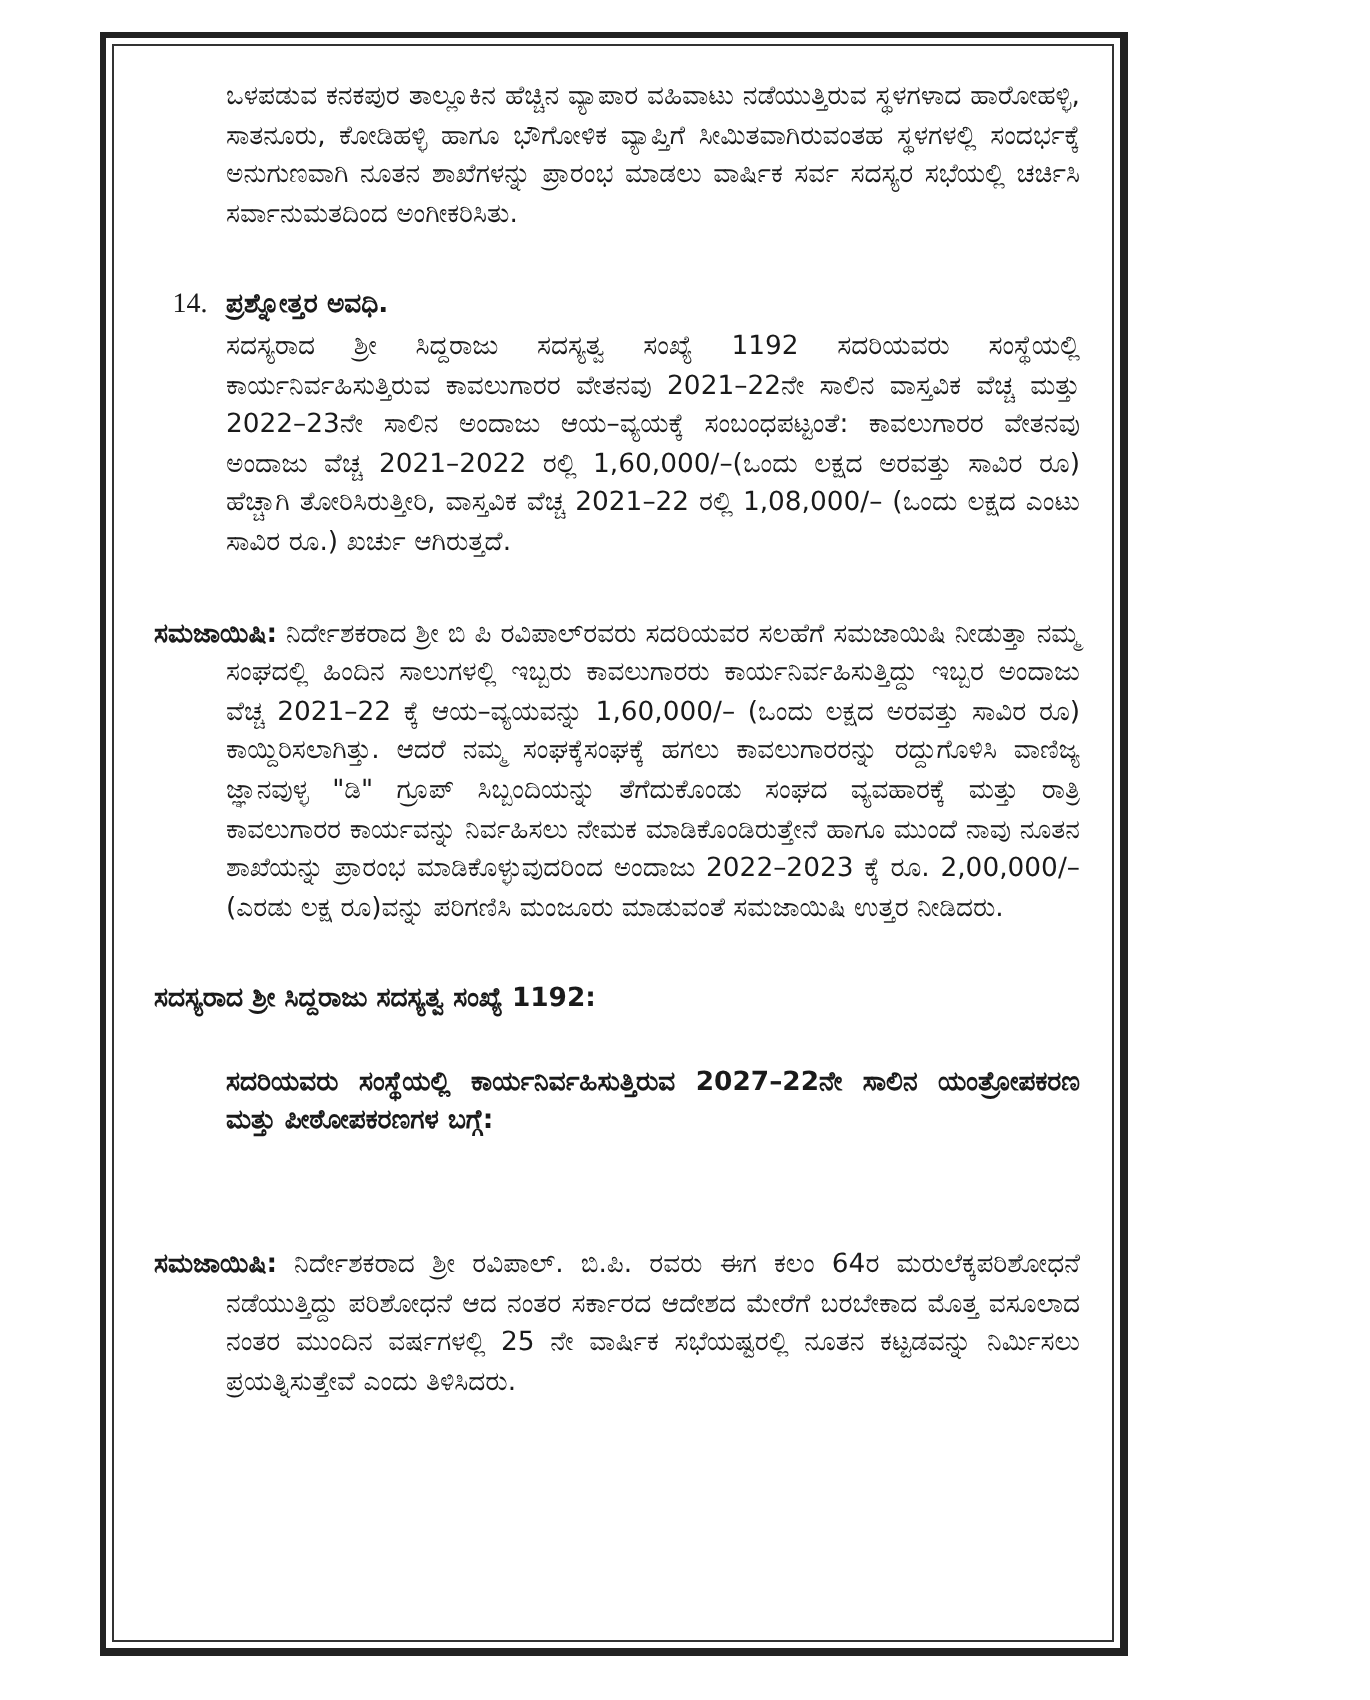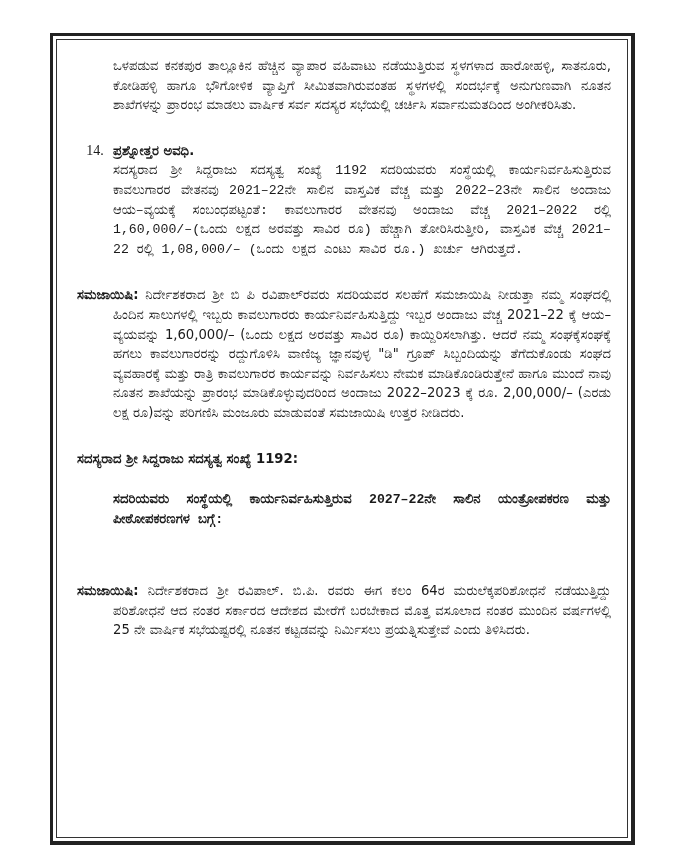--- a/index.html
+++ b/index.html
@@ -12,27 +12,26 @@
       height: 850px;
       position: relative;
       overflow: hidden;
       font-family: "DejaVu Sans", sans-serif;
       color: #1a1a1a;
     }
     .outer-frame {
       position: absolute;
       left: 50px;
       top: 16px;
-      width: 585px;
+      width: 514px;
       height: 812px;
       border: 3px solid #222;
       border-right-width: 4px;
       border-bottom-width: 4px;
       box-sizing: border-box;
-      margin-top: 17px;
     }
     .inner-frame {
       position: absolute;
       left: 3px;
       top: 3px;
       right: 3px;
       bottom: 3px;
       border: 1px solid #333;
     }
     .content {
@@ -43,21 +42,20 @@
       font-size: 13.2px;
       line-height: 19.6px;
     }
     .para {
       text-align: justify;
       text-align-last: left;
       margin: 0;
     }
     .indent-block {
       padding-left: 36px;
-      font-family: Liberation Mono, monospace;
     }
     .p-intro {
       padding-left: 36px;
       margin-bottom: 26px;
     }
     .section-head {
       display: flex;
       align-items: baseline;
       margin-bottom: 1px;
       text-align: center;

